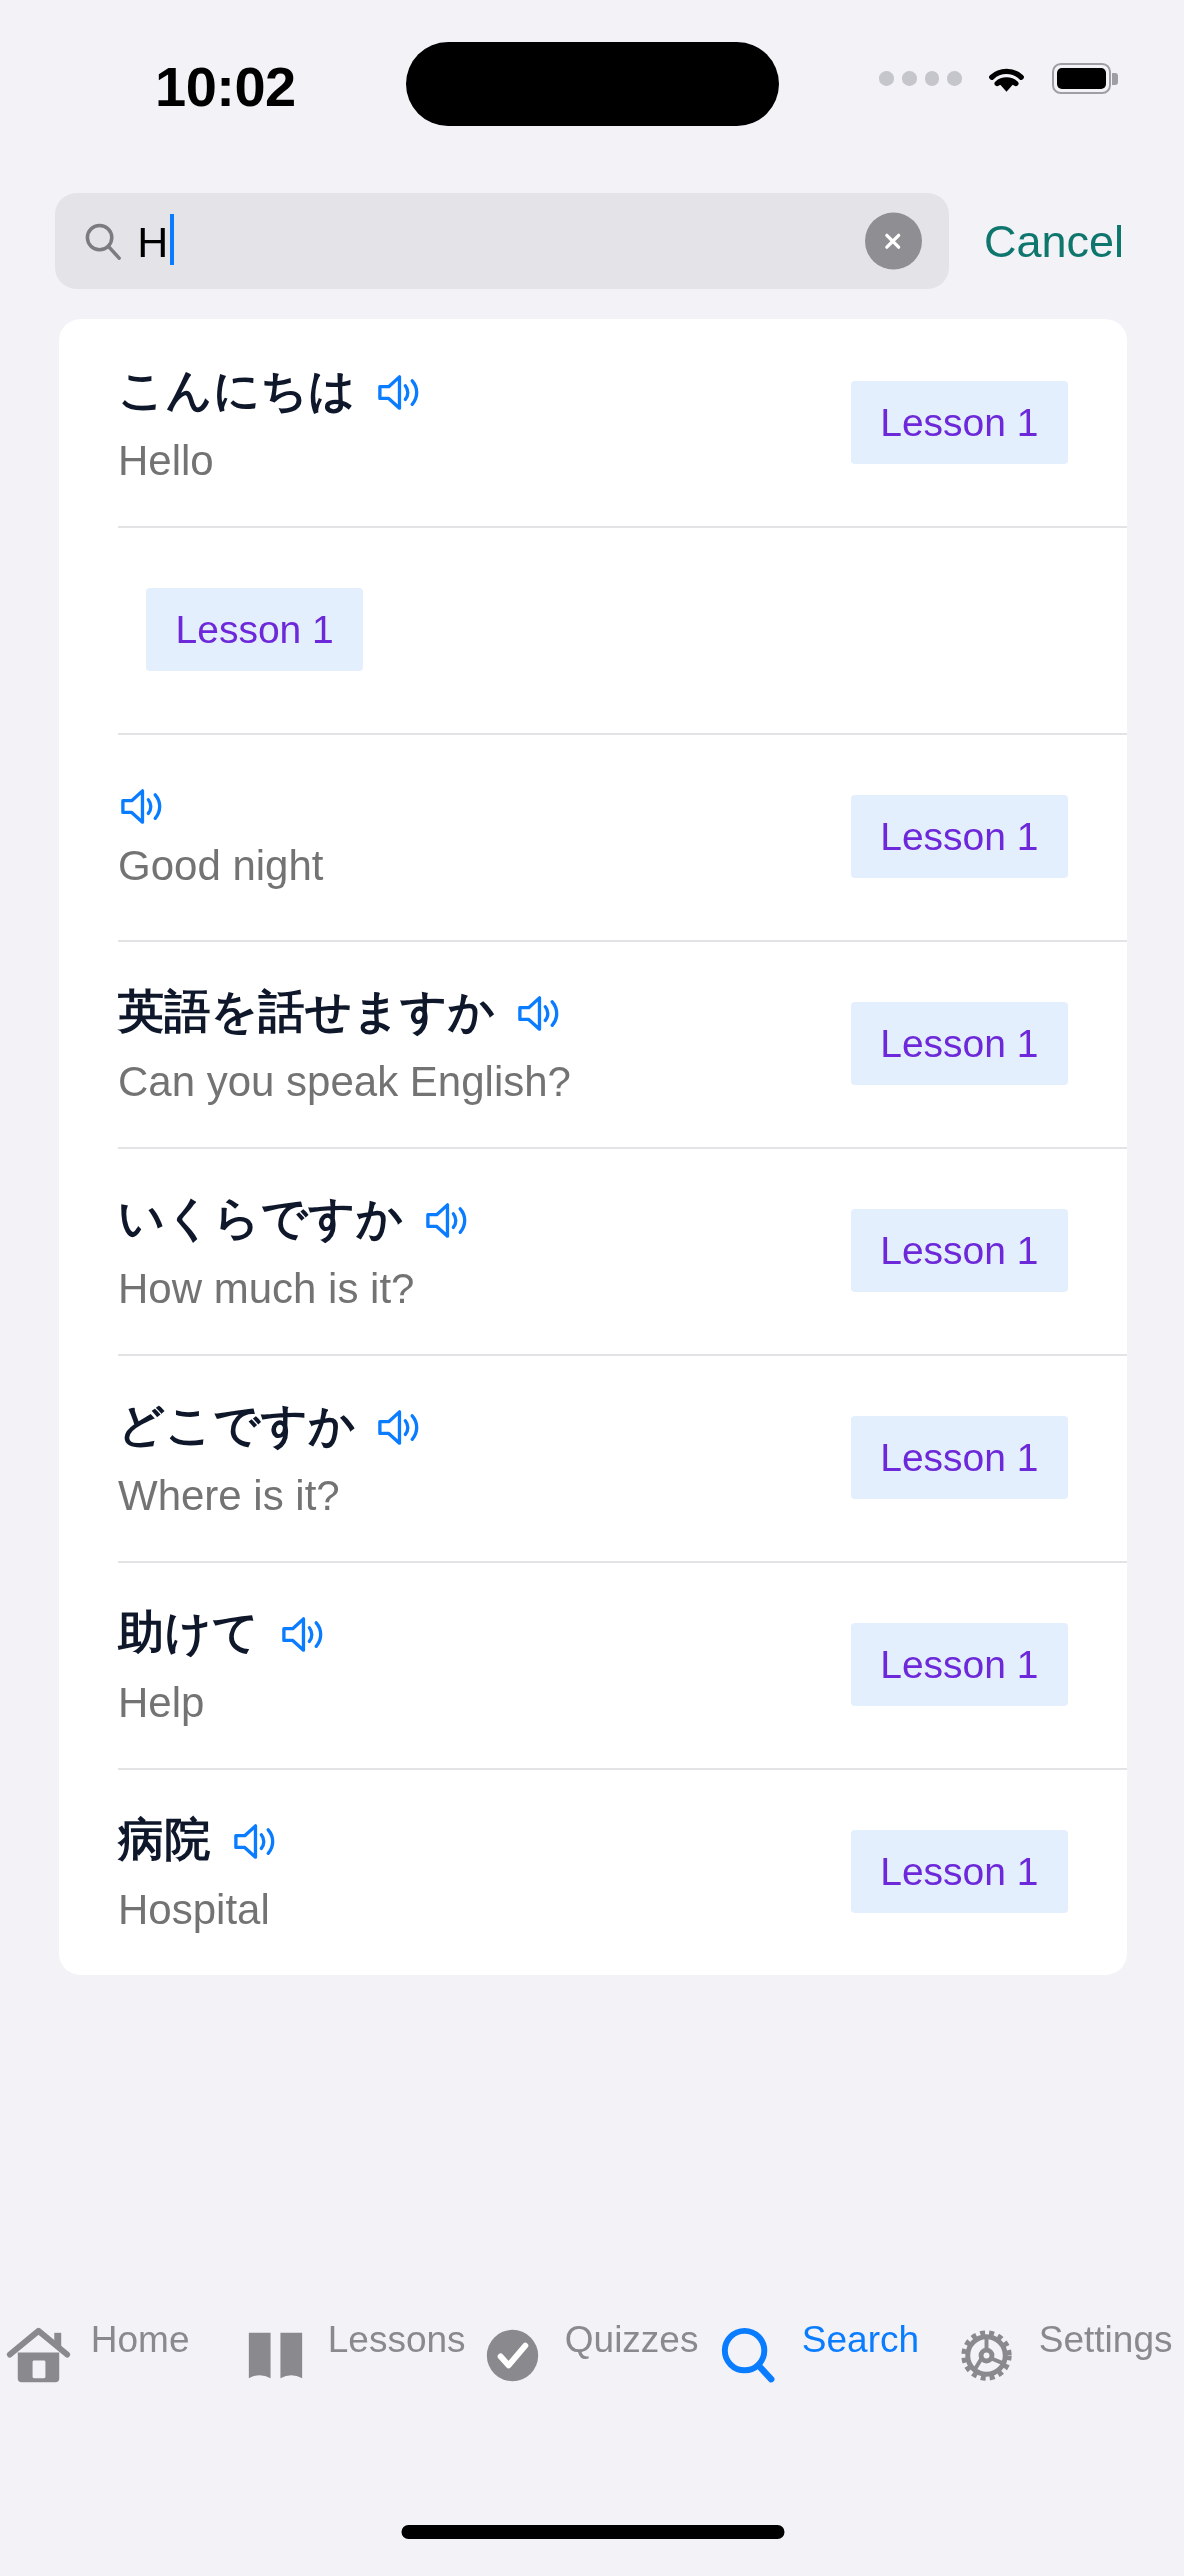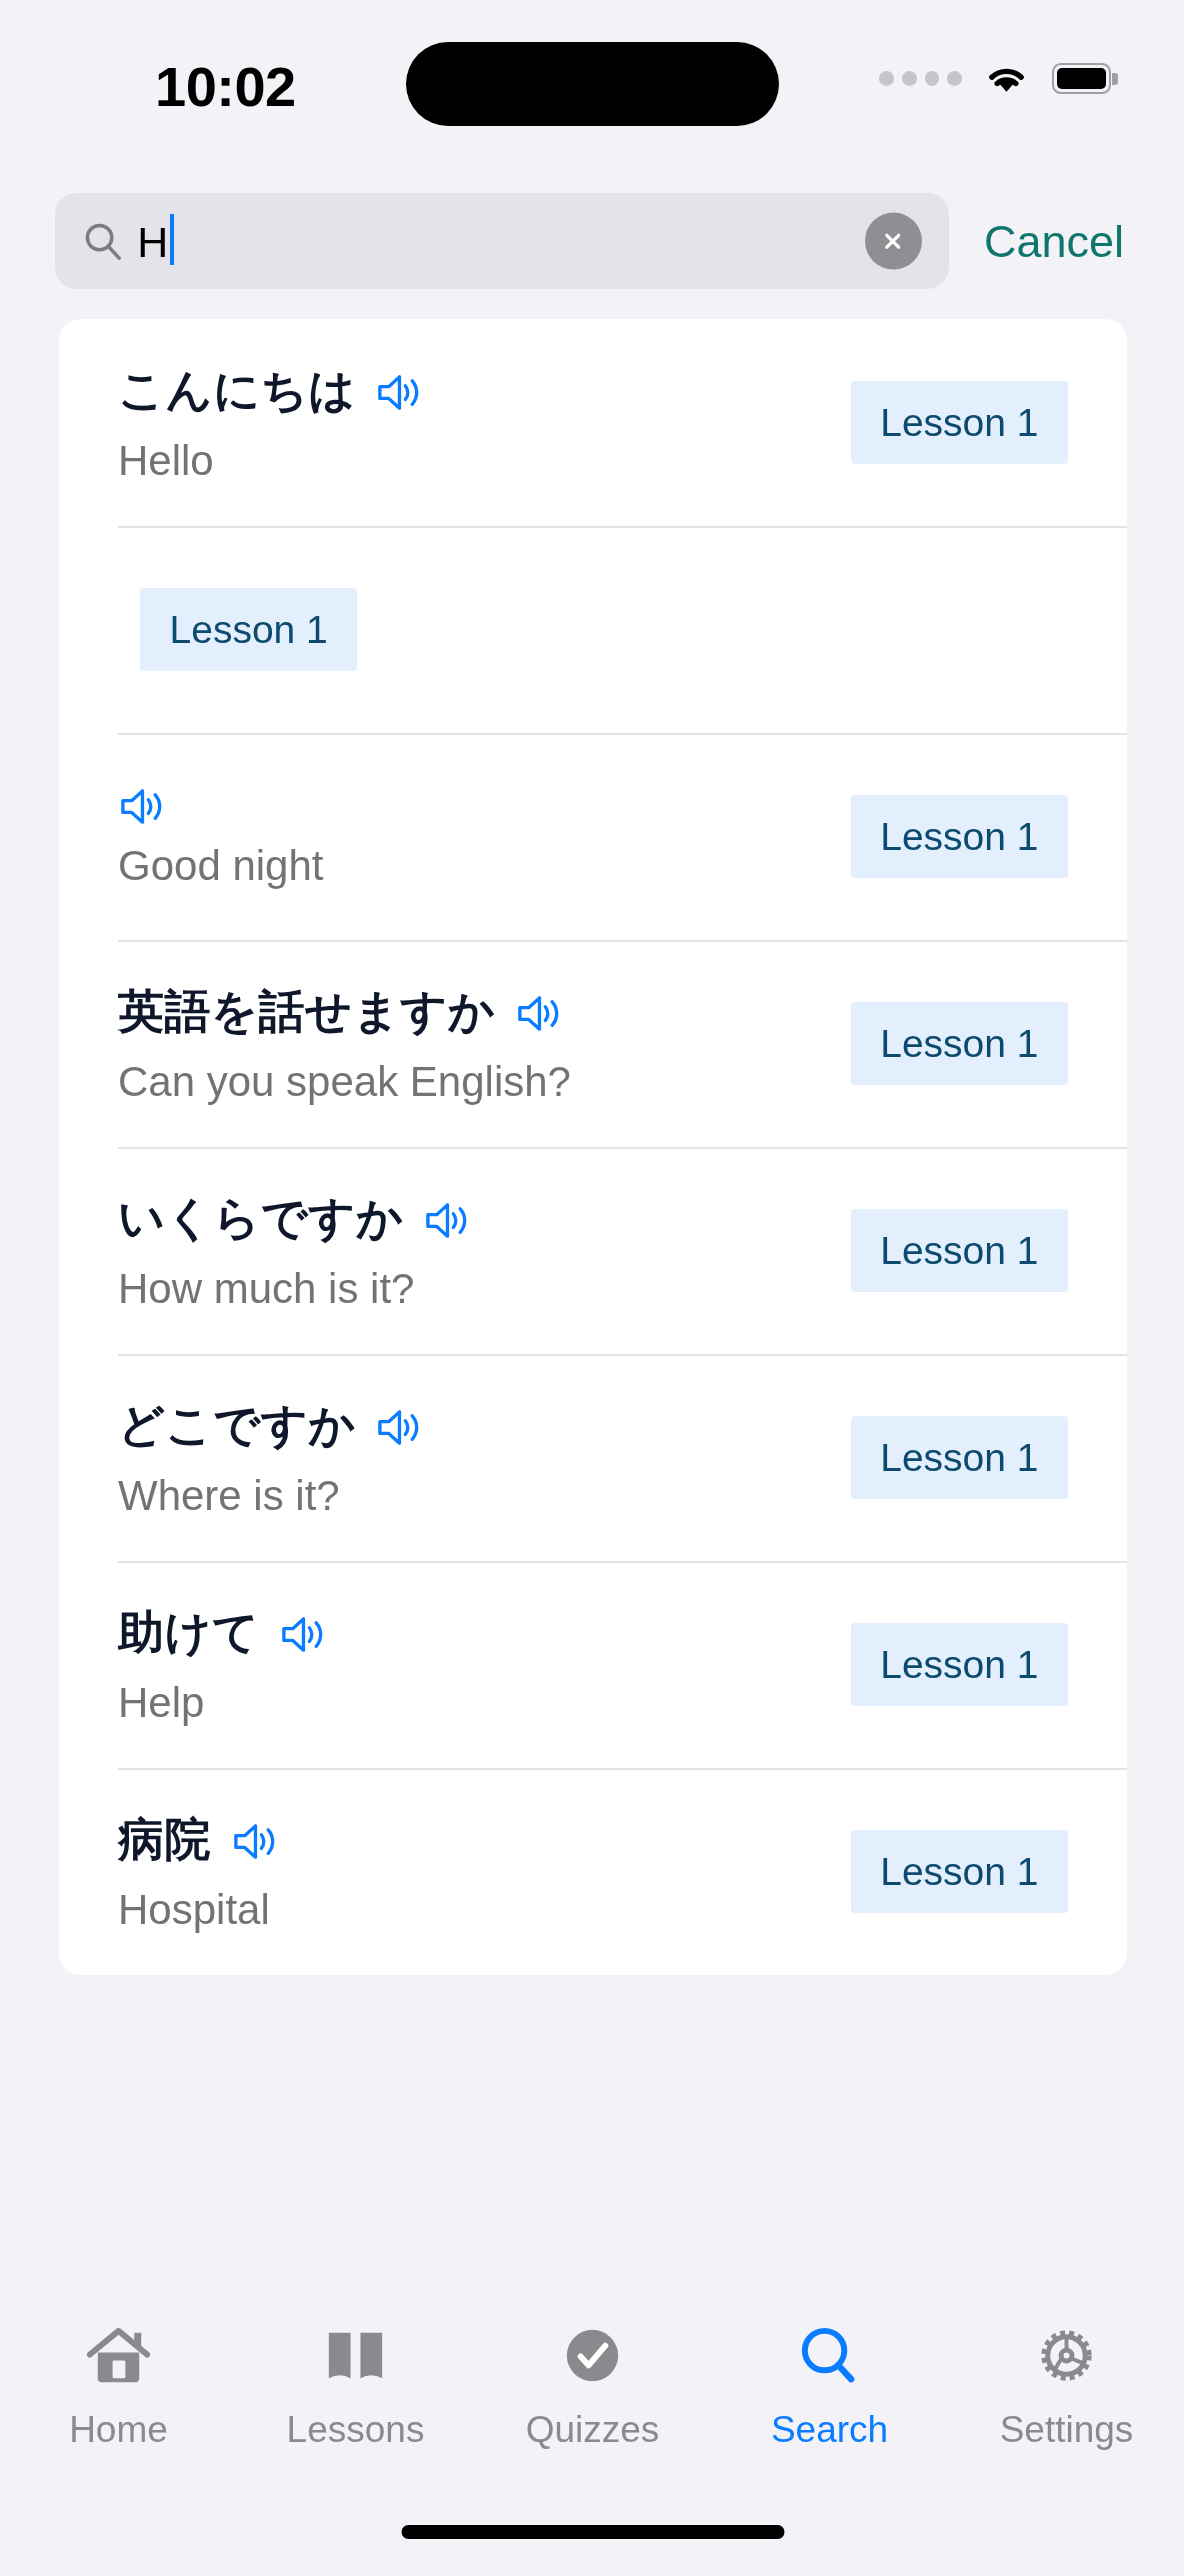--- a/index.html
+++ b/index.html
@@ -87,33 +87,33 @@
   }
   .row-main { flex:1; min-width:0; }
   .jp-line { display:flex; align-items:center; gap:19.6px; margin-bottom:15.7px; }
   .jp-text {
     font-size:46px; font-weight:700; color:#0f172a; letter-spacing:0.5px;
     font-family:"DejaVu Sans", "Liberation Sans", sans-serif;
   }
   .speaker-icon { width:47px; height:43px; flex:none; position:relative; top:2px; }
   .en-text { font-size:42px; color:#737373; }
   .lesson-badge {
-    flex:none; background:#E3EFFC; color:#0c4a6e; border-radius:4px;
+    flex:none; background:#E3EFFC; color:#6d28d9; border-radius:4px;
     padding:19.6px 29.5px; font-size:39px; white-space:nowrap;
-    margin-left:22px;
+    margin-left:28px;
   }
 
   
   .tabbar {
     position:absolute; left:0; bottom:0; width:1185px; height:285px;
     background:#F2F2F7; display:flex; align-items:flex-start;
     padding-top:27.5px;
   }
   .tab {
-    flex:1; display:flex; flex-direction:column; align-items:center; gap:13.8px;
+    flex:1; display:flex; flex-direction:row; align-items:flex-start; gap:13.8px;
   }
   .tab-icon { width:77px; height:77px; display:flex; align-items:center; justify-content:center; }
   .tab-icon svg { width:100%; height:100%; }
   .tab-label { font-size:37px; color:#8A8A8E; }
   .tab.active .tab-label { color:#0A7CFF; font-weight:400; }
   .home-indicator {
     position:absolute; left:50%; transform:translateX(-50%); bottom:37px;
     width:383px; height:13.8px; background:#000; border-radius:6.9px;
   }
 </style>

